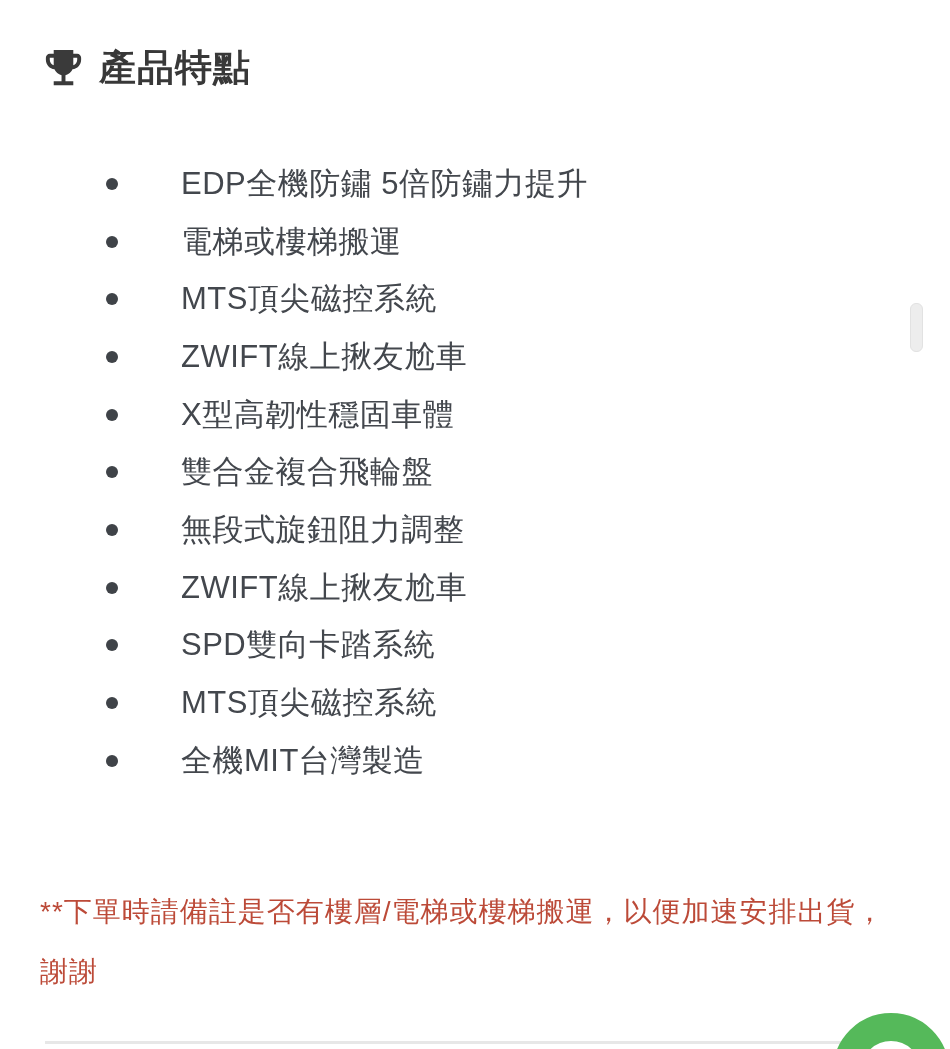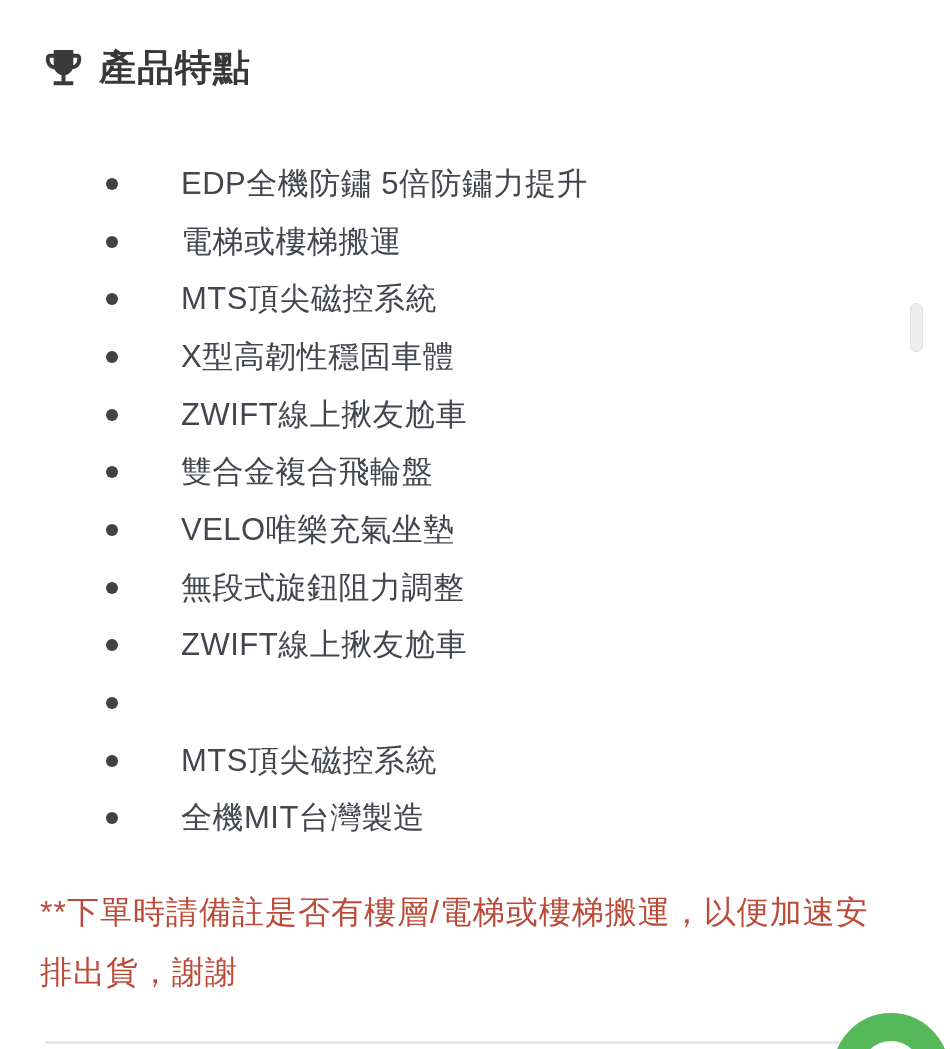--- a/index.html
+++ b/index.html
@@ -33,21 +33,21 @@
     white-space:nowrap;
     gap:43px;
   }
   .features li .bullet{
     width:12px;height:12px;border-radius:50%;
     background:#3f4348;margin-right:20px;flex:none;
   }
   
   .shipping-note{
     position:absolute;left:40px;top:882px;width:848px;
-    font-size:32px;line-height:60px;
+    font-size:28px;line-height:60px;
     color:#bc4a38;letter-spacing:1px;
     word-break:break-all;
   }
   
   .divider{
     position:absolute;left:45px;top:1041px;
     width:862px;height:3px;background:#e7e7e7;
   }
   
   .chat-button{
@@ -85,44 +85,41 @@
     <li>
         <span class="bullet"></span>
         <span>電梯或樓梯搬運</span>
       </li>
     <li>
         <span class="bullet"></span>
         <span>MTS頂尖磁控系統</span>
       </li>
     <li>
         <span class="bullet"></span>
+        <span>ZWIFT線上揪友尬車</span>
+      </li>
+    <li>
+        <span class="bullet"></span>
         <span>X型高韌性穩固車體</span>
       </li>
     <li>
         <span class="bullet"></span>
-        <span>ZWIFT線上揪友尬車</span>
-      </li>
-    <li>
-        <span class="bullet"></span>
         <span>雙合金複合飛輪盤</span>
-      </li>
-    <li>
-        <span class="bullet"></span>
-        <span>VELO唯樂充氣坐墊</span>
       </li>
     <li>
         <span class="bullet"></span>
         <span>無段式旋鈕阻力調整</span>
       </li>
     <li>
         <span class="bullet"></span>
         <span>ZWIFT線上揪友尬車</span>
       </li>
     <li>
         <span class="bullet"></span>
+        <span>SPD雙向卡踏系統</span>
       </li>
     <li>
         <span class="bullet"></span>
         <span>MTS頂尖磁控系統</span>
       </li>
     <li>
         <span class="bullet"></span>
         <span>全機MIT台灣製造</span>
       </li>
   </ul>

